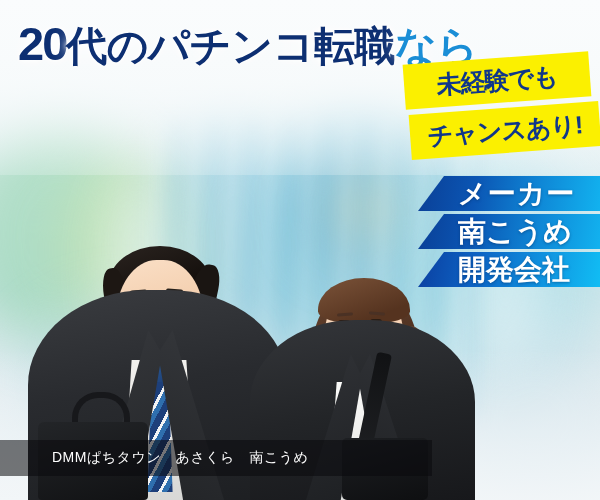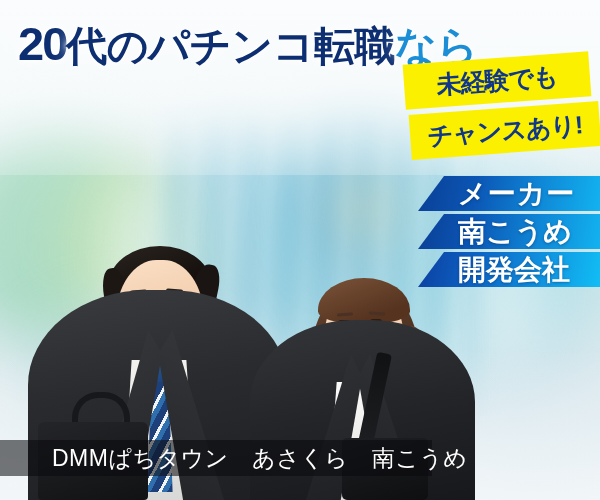--- a/index.html
+++ b/index.html
@@ -251,21 +251,21 @@
   .cat-media{background:linear-gradient(100deg,#0b3fa0 0%,#0d63c4 32%,#1090de 66%,#11bdf4 100%);}
   .cat-dev span,.cat-media span{letter-spacing:0;}
 
   
   .caption{
     position:absolute;left:0;bottom:24px;width:432px;height:36px;
     background:rgba(10,10,12,.55);
     display:flex;align-items:center;
   }
   .caption span{
-    color:#ffffff;font-size:23px;margin-left:52px;white-space:nowrap;letter-spacing:.5px;
+    color:#ffffff;font-size:14px;margin-left:52px;white-space:nowrap;letter-spacing:.5px;
   }
 </style>
 </head>
 <body>
 
 <div class="banner">
 
   <div class="bg">
     <div class="bg-base"></div>
     <div class="blob b1"></div>

